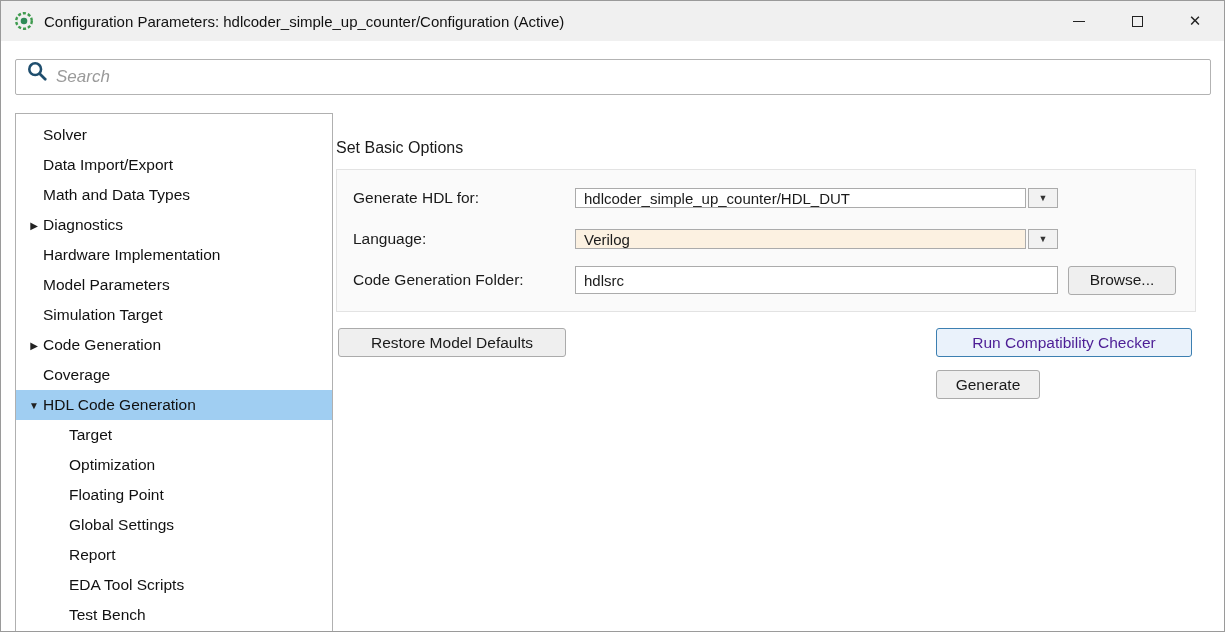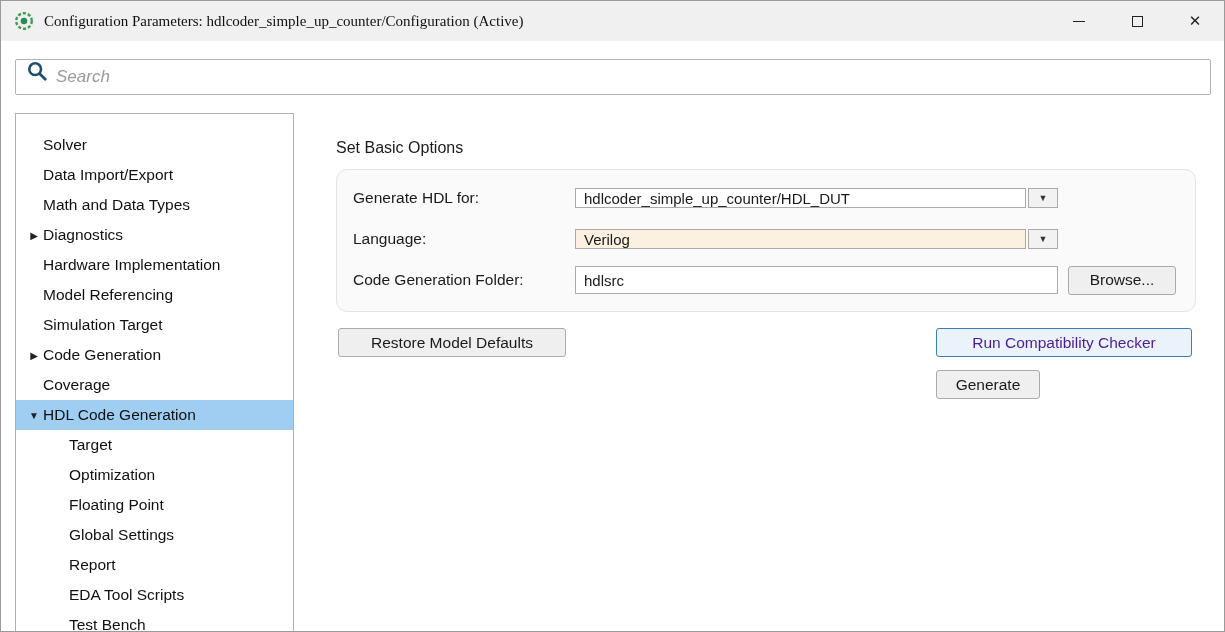--- a/index.html
+++ b/index.html
@@ -13,21 +13,21 @@
   }
 
   
   .titlebar {
     position: absolute; left: 0; top: 0; right: 0; height: 40px;
     background: #f0f0f0;
     display: flex; align-items: center;
     padding-left: 12px;
   }
   .app-icon { width: 22px; height: 22px; margin-right: 9px; flex: 0 0 auto; }
-  .title-text { font-size: 15px; color: #111; white-space: nowrap; font-family: Liberation Serif, serif; }
+  .title-text { font-size: 15px; color: #111; white-space: nowrap; }
   .win-controls { margin-left: auto; display: flex; height: 100%; }
   .win-btn {
     width: 58px; height: 100%;
     display: flex; align-items: center; justify-content: center;
     font-size: 15px; color: #222; cursor: default;
   }
   .min-line { width: 12px; height: 0; border-top: 1.6px solid #222; display: inline-block; }
   .max-box { width: 11px; height: 11px; border: 1.4px solid #222; display: inline-block; background: transparent; }
   .close-glyph { font-size: 15px; }
 
@@ -42,23 +42,23 @@
   .search-svg { width: 22px; height: 22px; margin-right: 8px; flex: 0 0 auto; }
   .search-input {
     border: none; outline: none; flex: 1; height: 100%;
     font-family: "Liberation Sans", sans-serif;
     font-size: 17px; color: #333; background: transparent;
   }
   .search-input::placeholder { color: #9a9a9a; font-style: italic; }
 
   
   .sidebar {
-    position: absolute; left: 14px; top: 112px; width: 279px; height: 520px;
+    position: absolute; left: 14px; top: 112px; width: 318px; height: 520px;
     border: 1px solid #b0b0b0; background: #fff;
-    padding-top: 16px;
+    padding-top: 6px;
     overflow: hidden;
   }
   .tree-item {
     height: 30px; display: flex; align-items: center;
     font-size: 15.5px; color: #111;
     cursor: default; white-space: nowrap;
   }
   .tree-item .arrow {
     width: 18px; text-align: center; font-size: 10px; color: #222;
     flex: 0 0 auto;
@@ -67,21 +67,21 @@
   .tree-item.lv1 { padding-left: 35px; }
   .tree-item.selected { background: #a0cef2; }
 
   
   .main { position: absolute; left: 335px; top: 126px; width: 876px; }
   .panel-heading { font-size: 16px; color: #1a1a1a; margin-bottom: 12px; margin-top: 12px; }
 
   .groupbox {
     width: 860px; height: 143px;
     background: #fafafa;
-    border: 1px solid #e3e3e3; border-radius: 11px;
+    border: 1px solid #e3e3e3; border-radius: 0;
     padding: 14px 16px 0 16px;
   }
   .field-row { display: flex; align-items: center; height: 28px; margin-bottom: 13px; }
   .field-label { width: 222px; font-size: 15.5px; color: #1a1a1a; flex: 0 0 auto; }
   .combo { display: flex; width: 483px; height: 20px; flex: 0 0 auto; }
   .combo-field {
     flex: 1; border: 1px solid #ababab; background: #fff;
     font-size: 15px; display: flex; align-items: center;
     padding: 0 8px; overflow: hidden; white-space: nowrap;
   }
@@ -160,21 +160,21 @@
   <div class="tree-item lv0">
     <span class="arrow">▶</span>
     <span>Diagnostics</span>
   </div>
   <div class="tree-item lv0">
     <span class="arrow"></span>
     <span>Hardware Implementation</span>
   </div>
   <div class="tree-item lv0">
     <span class="arrow"></span>
-    <span>Model Referencing</span>
+    <span>Model Parameters</span>
   </div>
   <div class="tree-item lv0">
     <span class="arrow"></span>
     <span>Simulation Target</span>
   </div>
   <div class="tree-item lv0">
     <span class="arrow">▶</span>
     <span>Code Generation</span>
   </div>
   <div class="tree-item lv0">

